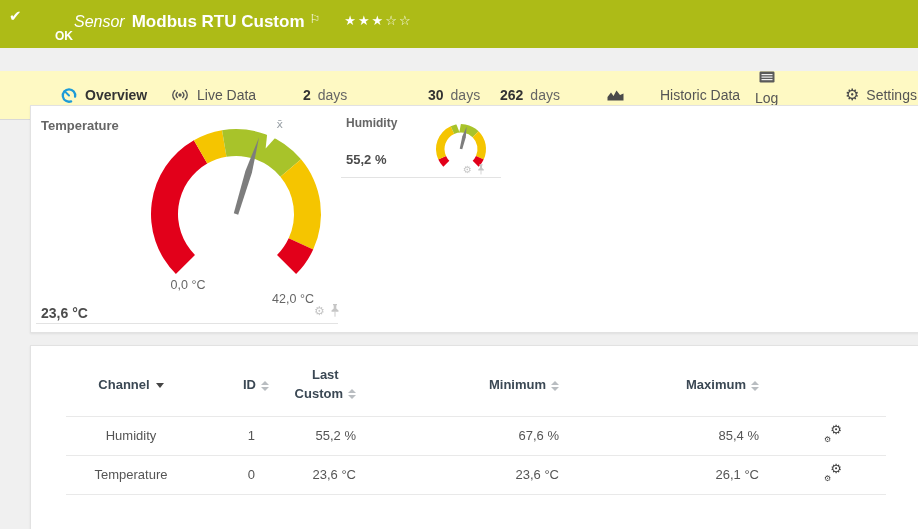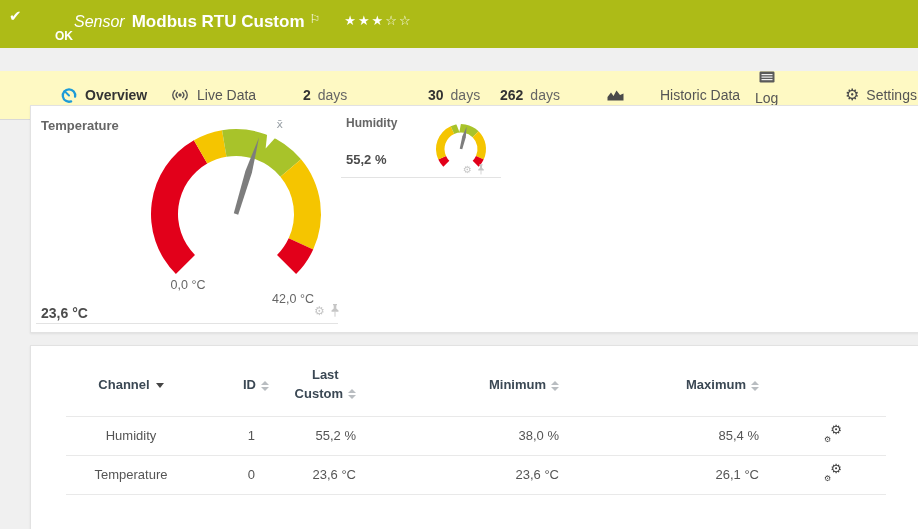--- a/index.html
+++ b/index.html
@@ -221,21 +221,21 @@
                 <i class="dn"></i>
               </span></th>
           <th class="col-actions"></th>
         </tr>
       </thead>
       <tbody>
         <tr>
           <td class="col-channel">Humidity</td>
           <td class="col-num id-val">1</td>
           <td class="col-num">55,2 %</td>
-          <td class="col-num">38,0 %</td>
+          <td class="col-num">67,6 %</td>
           <td class="col-num">85,4 %</td>
           <td class="col-actions"><span class="gearset"><span class="g1">⚙</span><span class="g2">⚙</span></span></td>
         </tr>
         <tr>
           <td class="col-channel">Temperature</td>
           <td class="col-num id-val">0</td>
           <td class="col-num">23,6 °C</td>
           <td class="col-num">23,6 °C</td>
           <td class="col-num">26,1 °C</td>
           <td class="col-actions"><span class="gearset"><span class="g1">⚙</span><span class="g2">⚙</span></span></td>

